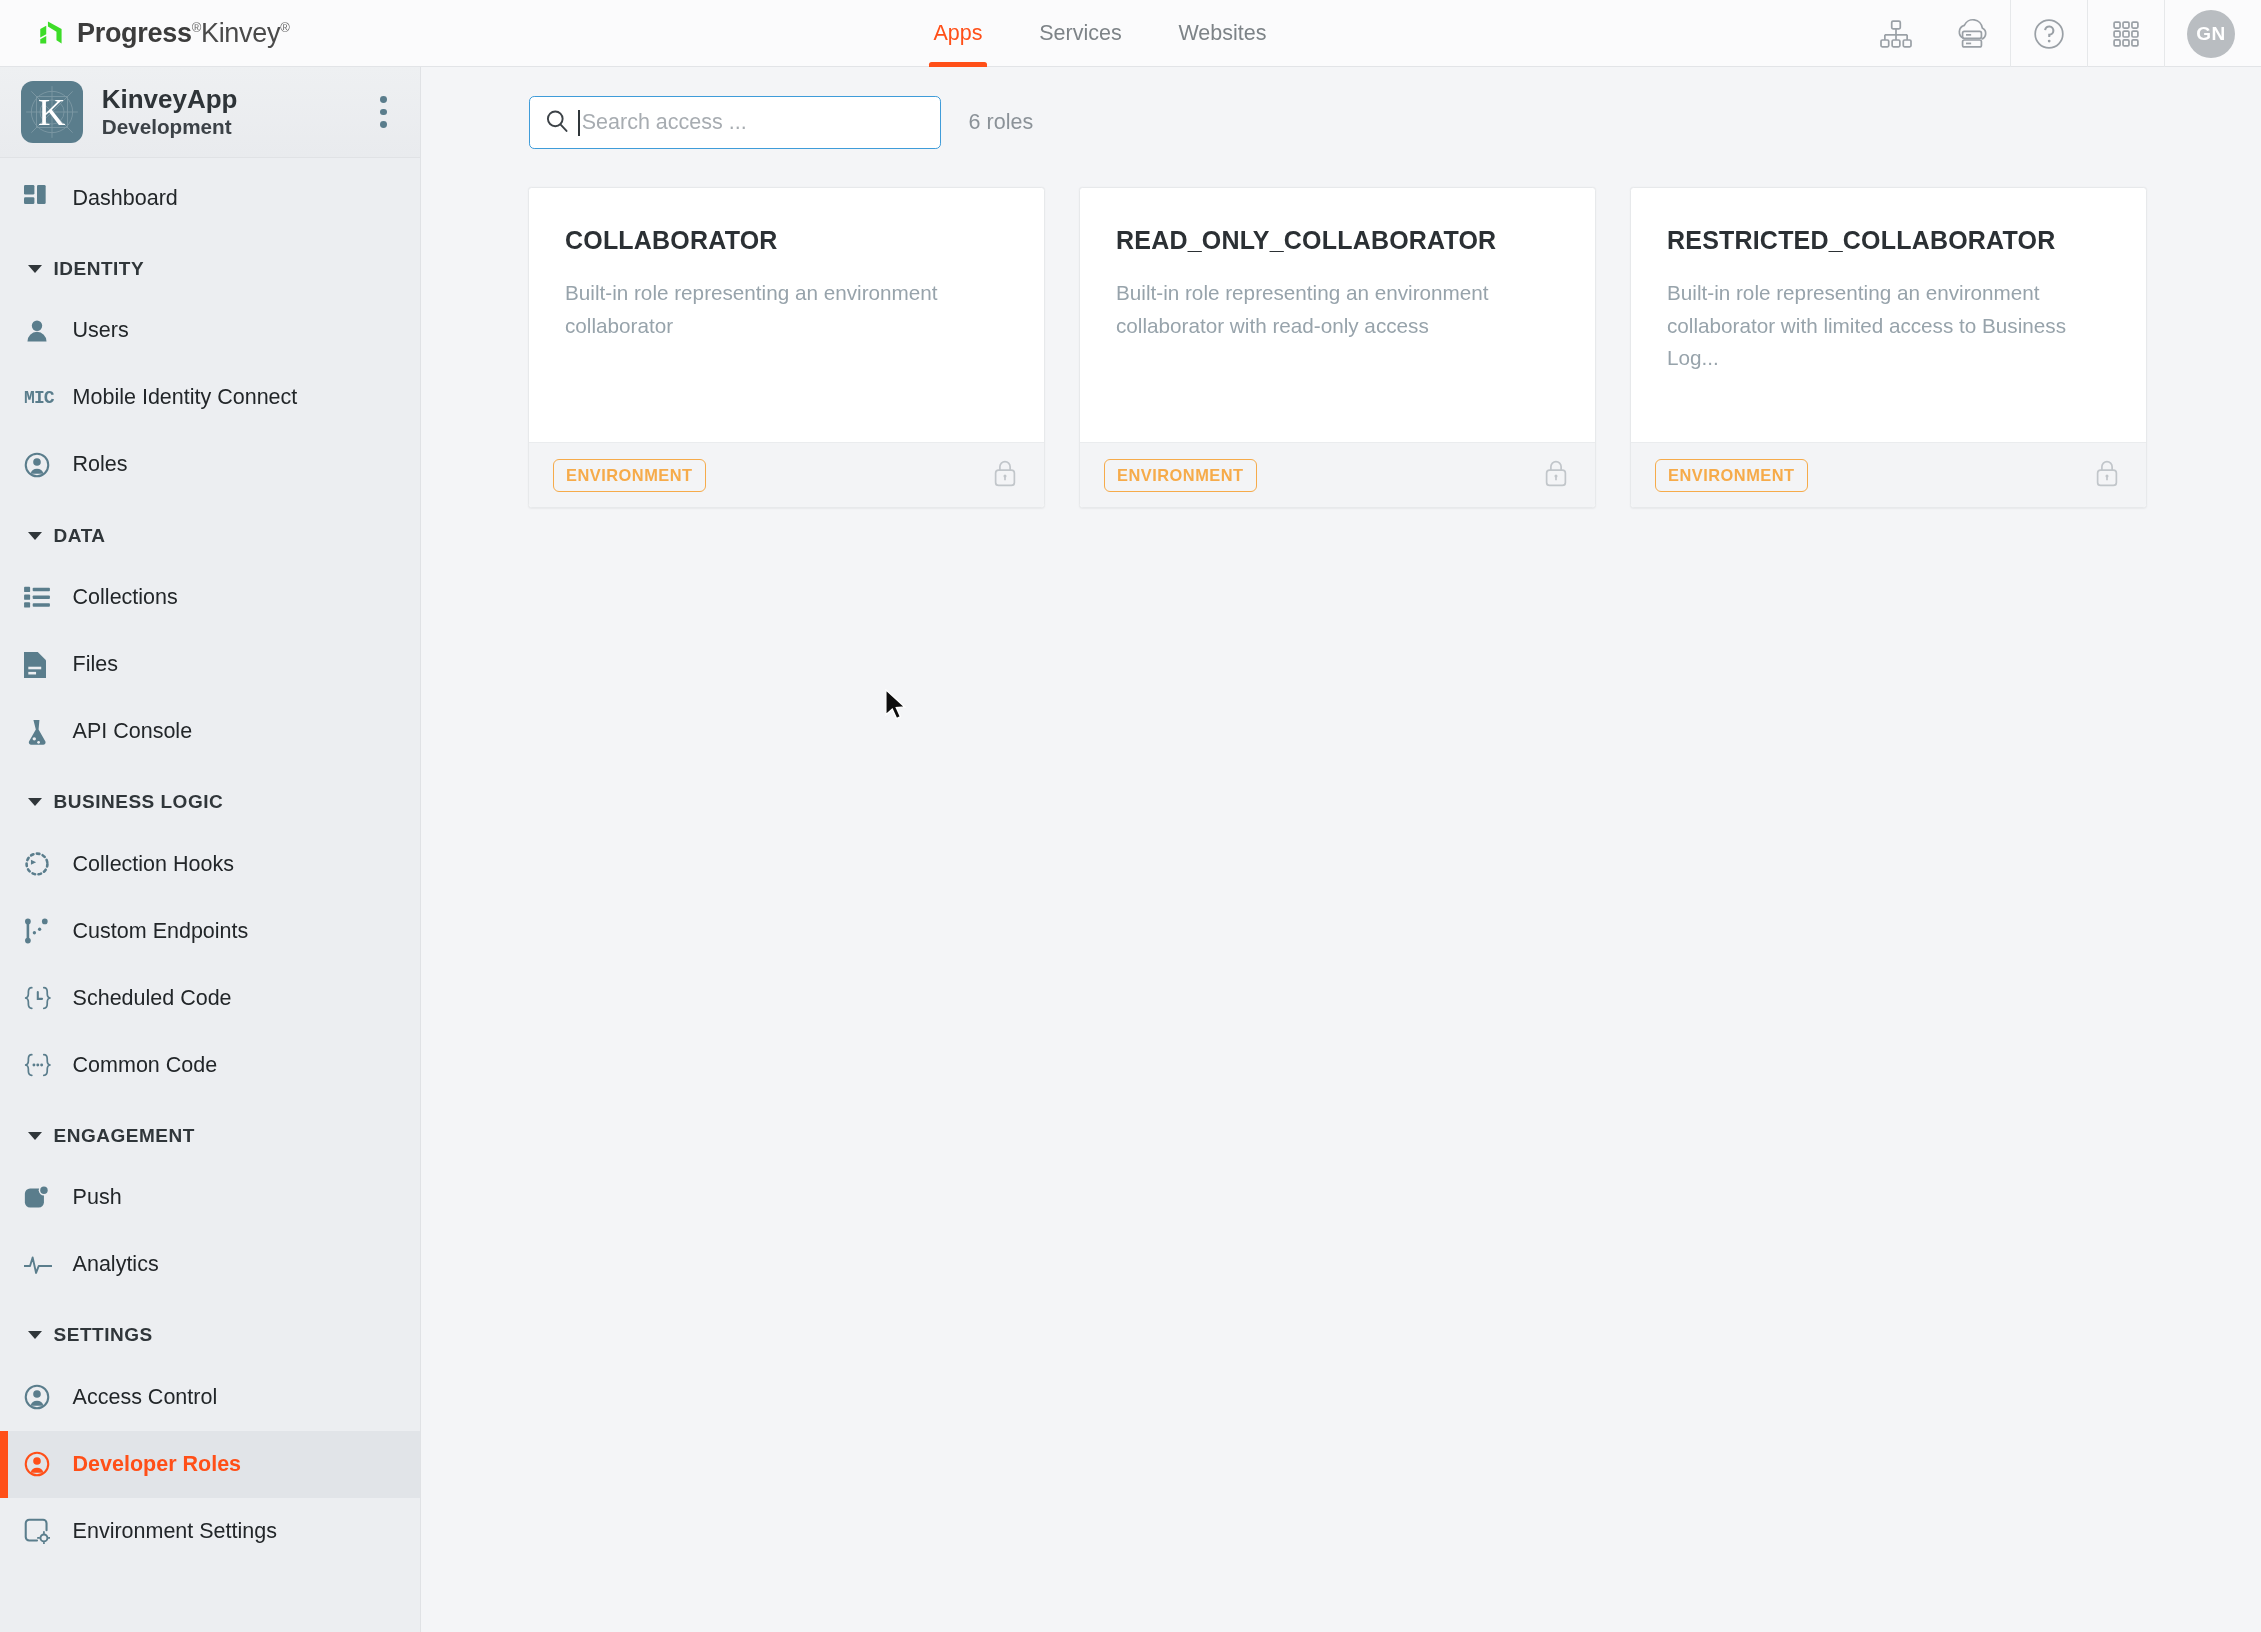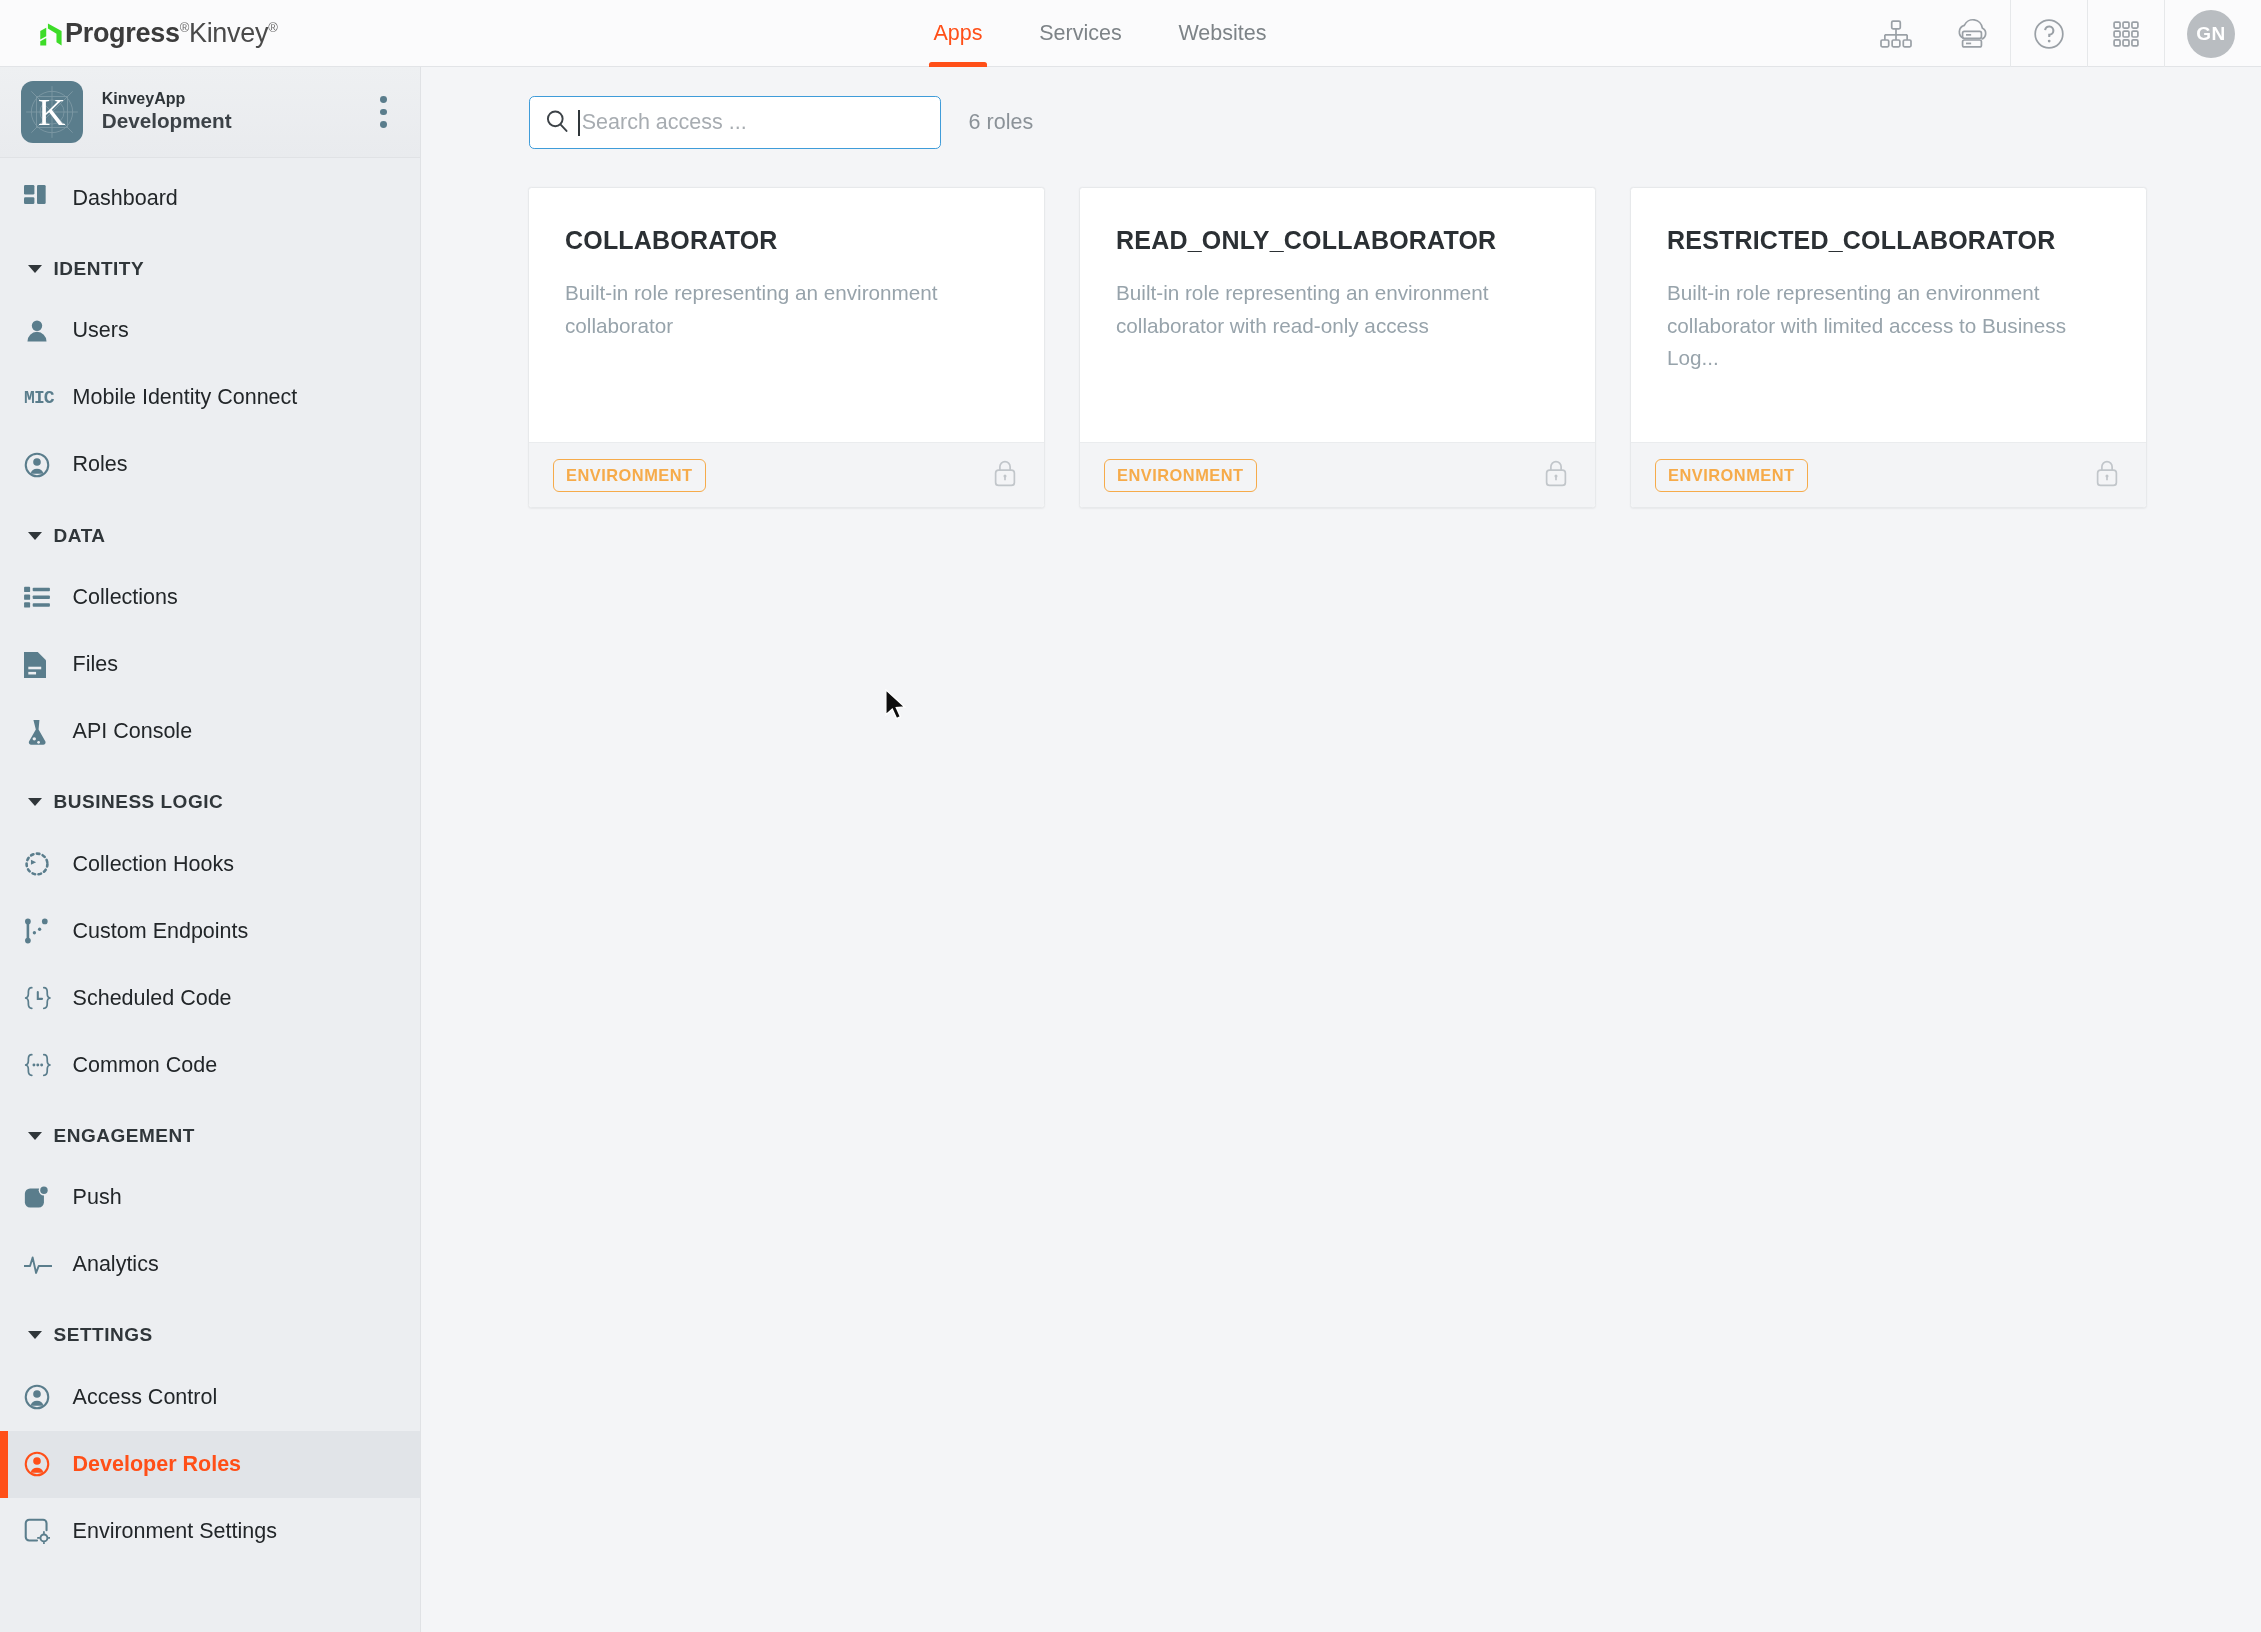--- a/index.html
+++ b/index.html
@@ -10,21 +10,21 @@
     overflow: hidden;
   }
 
   
   .topbar {
     position: absolute; top: 0; left: 0; width: 2261px; height: 67px;
     background: #fbfbfc;
     border-bottom: 0.9px solid #e2e4e7;
     display: flex; align-items: center;
   }
-  .brand { display: flex; align-items: flex-end; margin-left: 36px; }
+  .brand { display: flex; align-items: flex-start; margin-left: 36px; gap: 12px; }
   .brand-mark { width: 29px; height: 29px; position: relative; }
   .brand-text { font-size: 27px; letter-spacing: -0.3px; white-space: nowrap; }
   .brand-text .p1 { font-weight: bold; color: #3c3c3c; }
   .brand-text .reg { font-size: 13px; vertical-align: super; color: #6a6a6a; font-weight: normal;}
   .brand-text .p2 { font-weight: 300; color: #4a4a4a; }
 
   .mainnav {
     position: absolute; left: 905px; top: 0; height: 67px;
     display: flex; align-items: center; gap: 0;
   }
@@ -71,21 +71,21 @@
     background: #5a7d8c; position: relative; overflow: hidden; flex: none;
   }
   .appicon .sketch {
     position: absolute; inset: 0; opacity: 0.22;
   }
   .appicon .k {
     position: absolute; inset: 0; display: flex; align-items: center; justify-content: center;
     color: #ffffff; font-size: 38px; font-weight: 300; font-family: "Liberation Serif", serif;
   }
   .appnames { margin-left: 19px; flex: 1; }
-  .appname { font-size: 16px; font-weight: bold; color: #2e3438; line-height: 1.15; }
+  .appname { font-size: 26px; font-weight: bold; color: #2e3438; line-height: 1.15; }
   .appenv  { font-size: 20.7px; font-weight: bold; color: #3c4247; line-height: 1.2; }
   .kebab { width: 29px; display: flex; flex-direction: column; align-items: center; gap: 6px; cursor: pointer; }
   .kebab i { width: 6.9px; height: 6.9px; border-radius: 50%; background: #5a7d8c; display: block; }
 
   .navlist { padding-top: 6.9px; }
   .navrow {
     height: 67px; display: flex; align-items: center; padding-left: 24px;
     cursor: pointer; position: relative;
   }
   .navrow .ico { width: 40px; display: flex; align-items: center; justify-content: flex-start; flex: none; }

